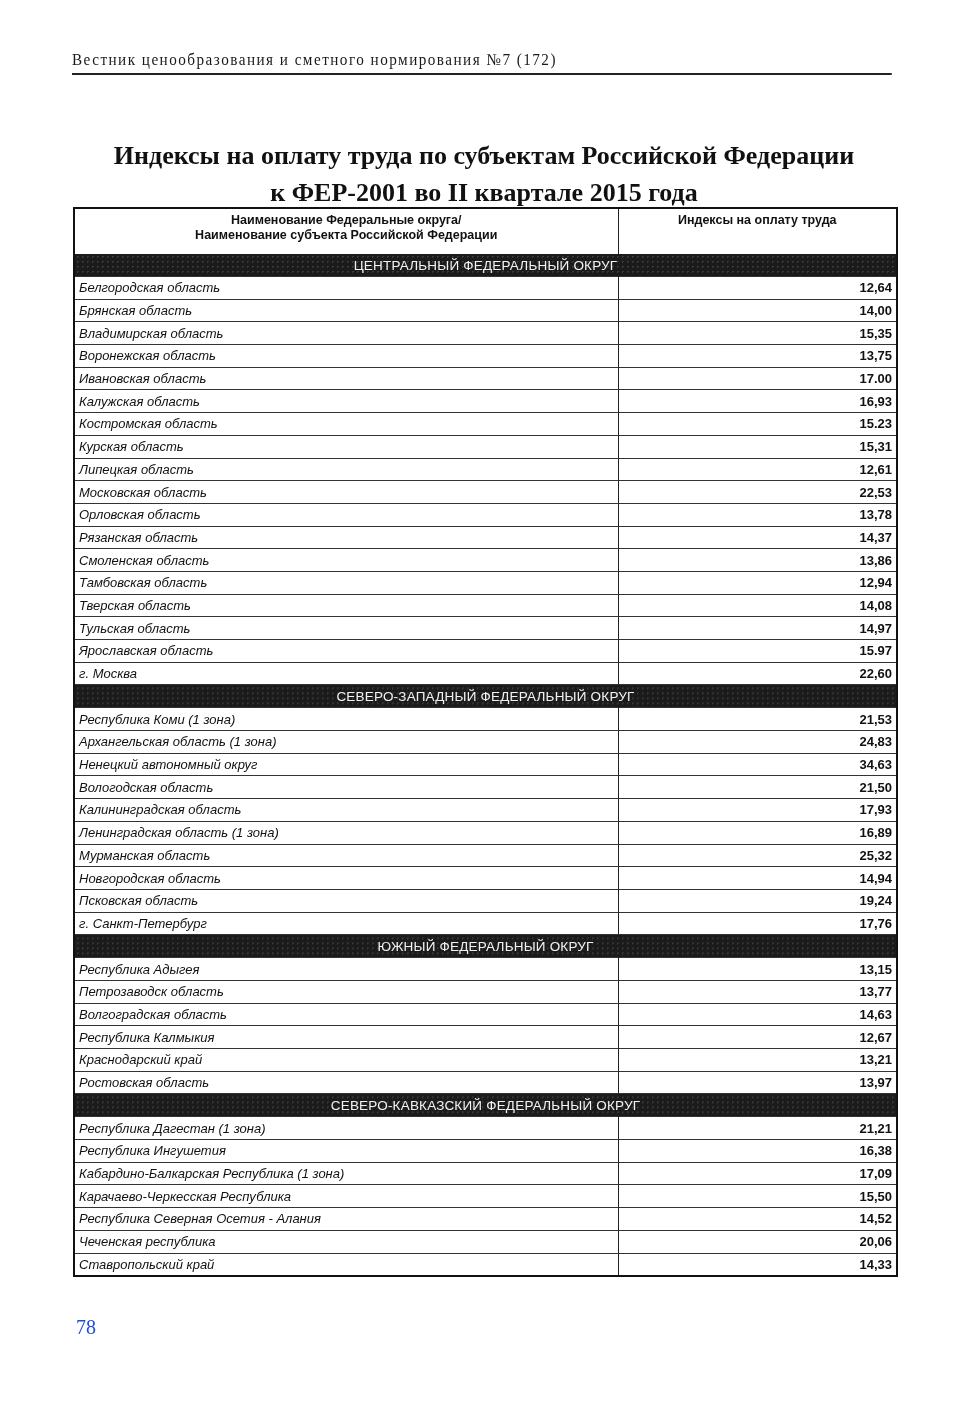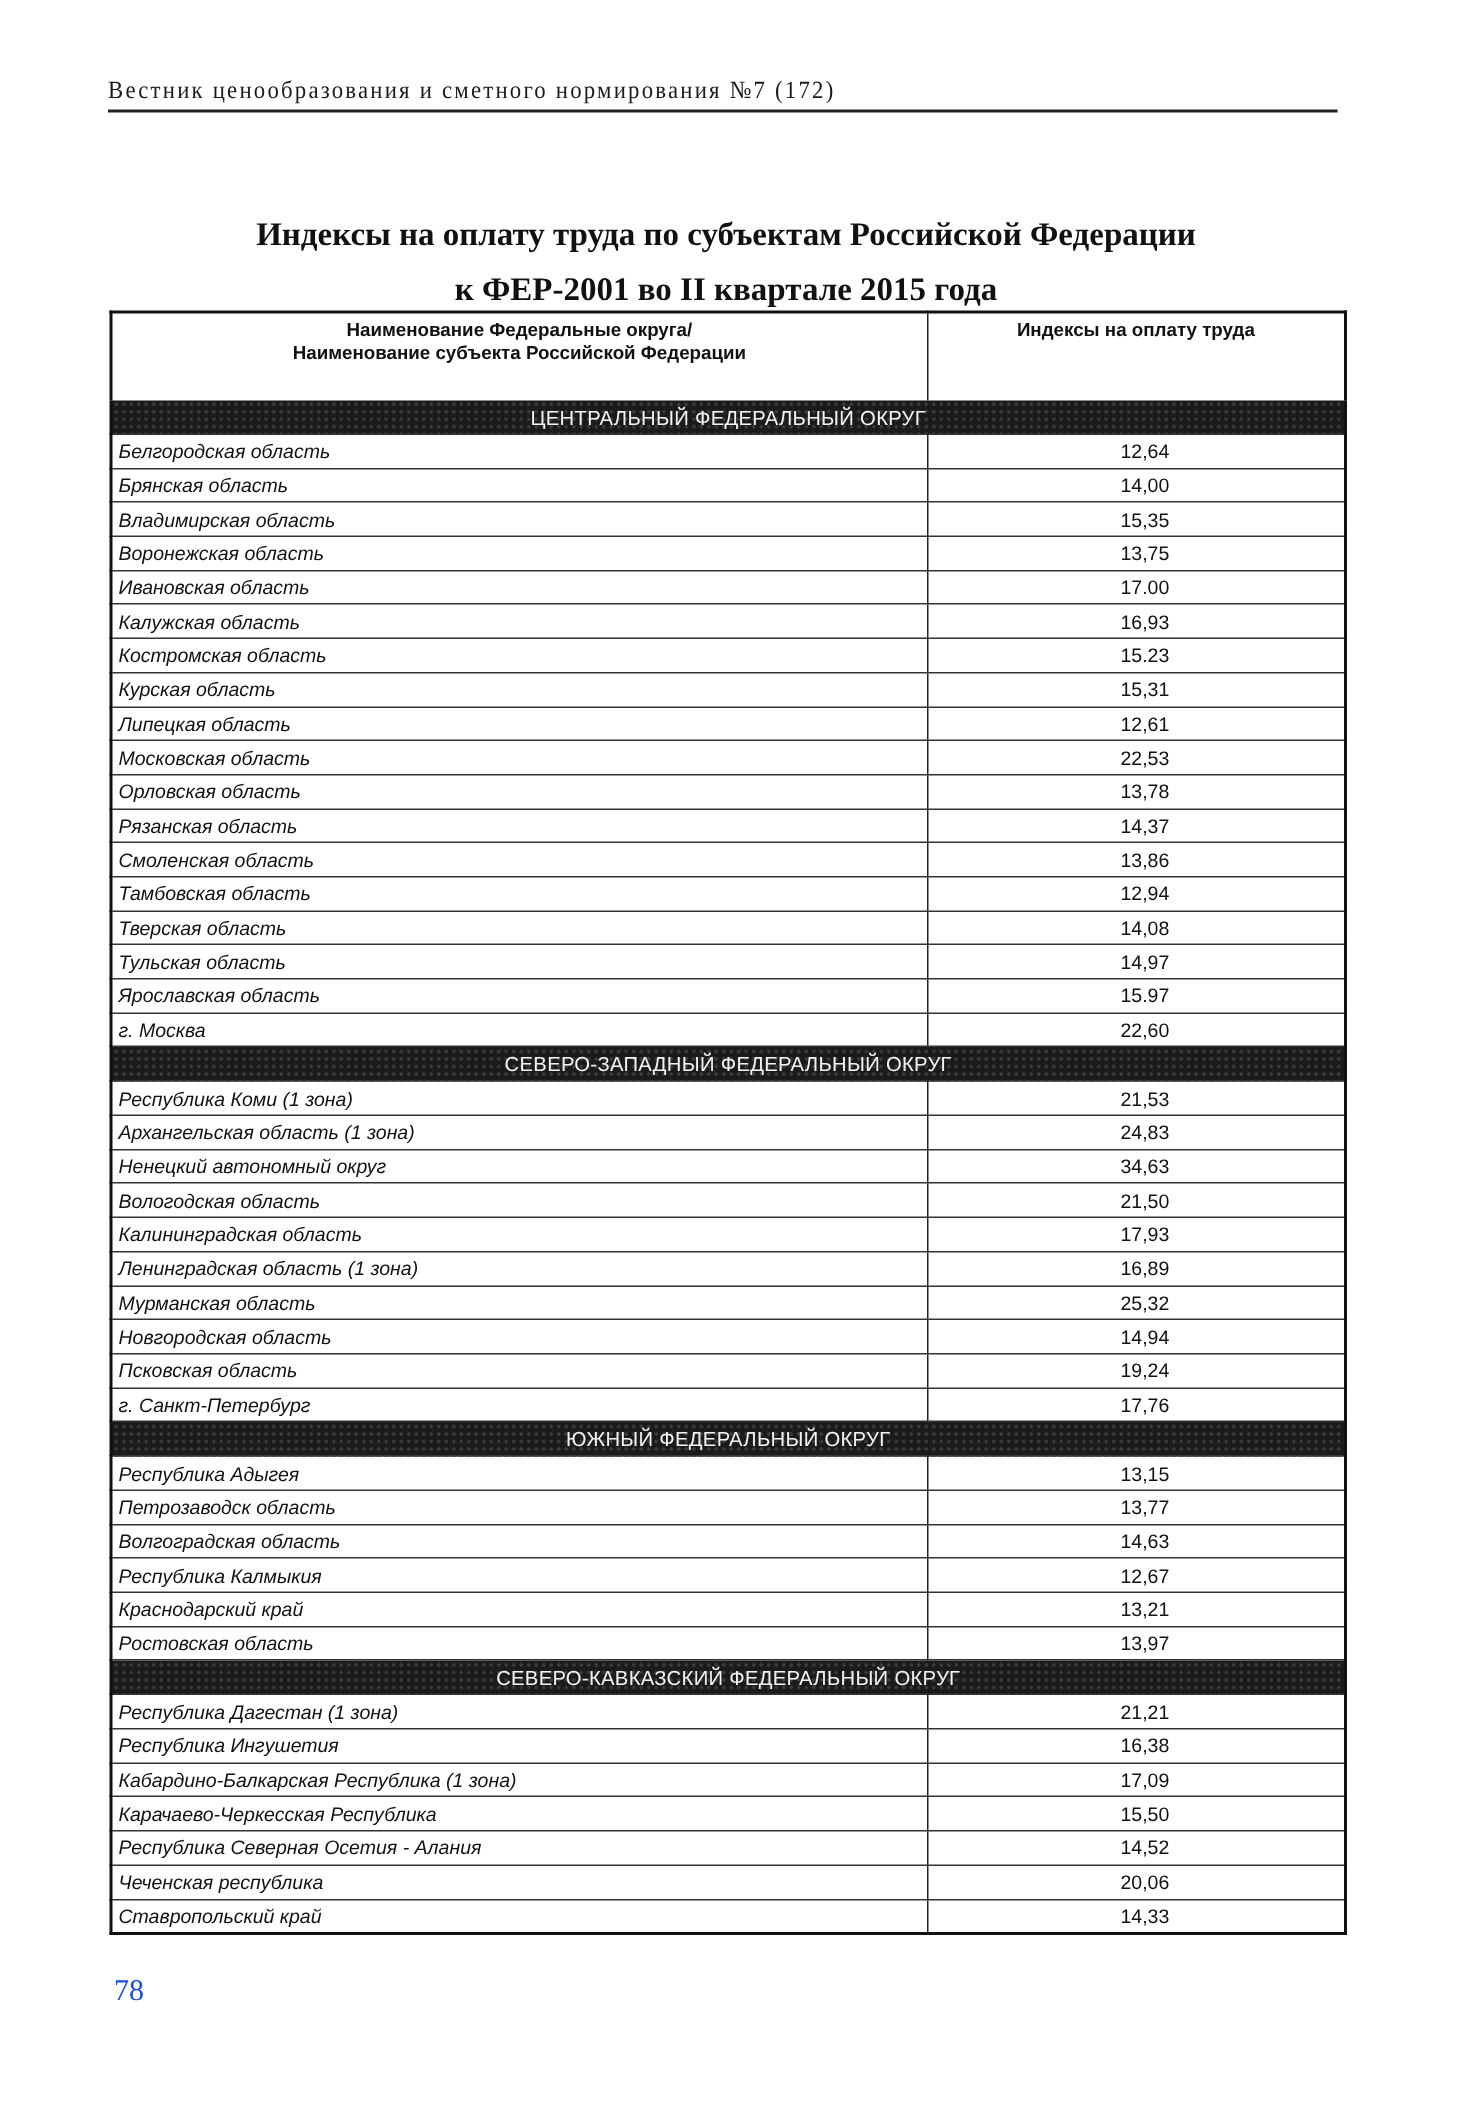--- a/index.html
+++ b/index.html
@@ -5,48 +5,48 @@
   html, body { margin: 0; padding: 0; background: #ffffff; }
   body { width: 978px; height: 1416px; position: relative; overflow: hidden; color: #111; }
   .running-head {
     position: absolute; left: 72px; top: 50px; width: 820px;
     font-family: "Liberation Serif", serif; font-size: 16.5px; letter-spacing: 1.6px;
     color: #1a1a1a; padding-bottom: 3px; border-bottom: 2px solid #222;
     transform: scaleX(0.92); transform-origin: left top; width: 891px;
   }
   .title {
     position: absolute; left: 72px; top: 137px; width: 824px; text-align: center;
-    font-family: "Liberation Serif", serif; font-weight: bold; font-size: 22px; line-height: 37px;
+    font-family: "Liberation Serif", serif; font-weight: bold; font-size: 26px; line-height: 37px;
     color: #111;
   }
   .title span { display: block; }
   table.data {
     position: absolute; left: 73px; top: 207px; width: 823px;
     border-collapse: collapse; table-layout: fixed;
     font-family: "Liberation Sans", sans-serif; font-size: 13px; color: #111;
     border: 2px solid #111;
   }
   table.data col.c1 { width: 544px; }
   table.data col.c2 { width: 279px; }
   table.data th {
     font-weight: bold; font-size: 12.5px; line-height: 15px; vertical-align: top;
-    padding: 4px 4px 14px; border-right: 1.5px solid #222; text-align: center; height: 40px;
+    padding: 4px 4px 1px; border-right: 1.5px solid #222; text-align: center; height: 40px;
   }
   table.data th:last-child { border-right: none; margin-top: 22px; }
   tr.group td {
     background: #1b1b1b; color: #f2f2f2; text-align: center; height: 22px; padding: 0;
     font-size: 13.5px; letter-spacing: 0.2px;
     background-image: radial-gradient(#3a3a3a 1px, transparent 1px);
     background-size: 5px 5px;
   }
   tr.row td {
     height: 21.7px; padding: 0 4px; border-top: 1.5px solid #333; border-bottom: 1px solid #333;
   }
   tr.row td.name { border-right: 1.5px solid #222; text-align: left; font-style: italic; }
-  tr.row td.val { text-align: center; padding-left: 16px; }
+  tr.row td.val { text-align: right; padding-left: 16px; font-weight: bold; }
   .page-number {
     position: absolute; left: 76px; top: 1316px;
     font-family: "Liberation Serif", serif; font-size: 20px; color: #1d4ed8;
   }
 </style>
 </head>
 <body>
 
 <div class="running-head">Вестник ценообразования и сметного нормирования №7 (172)</div>
 

